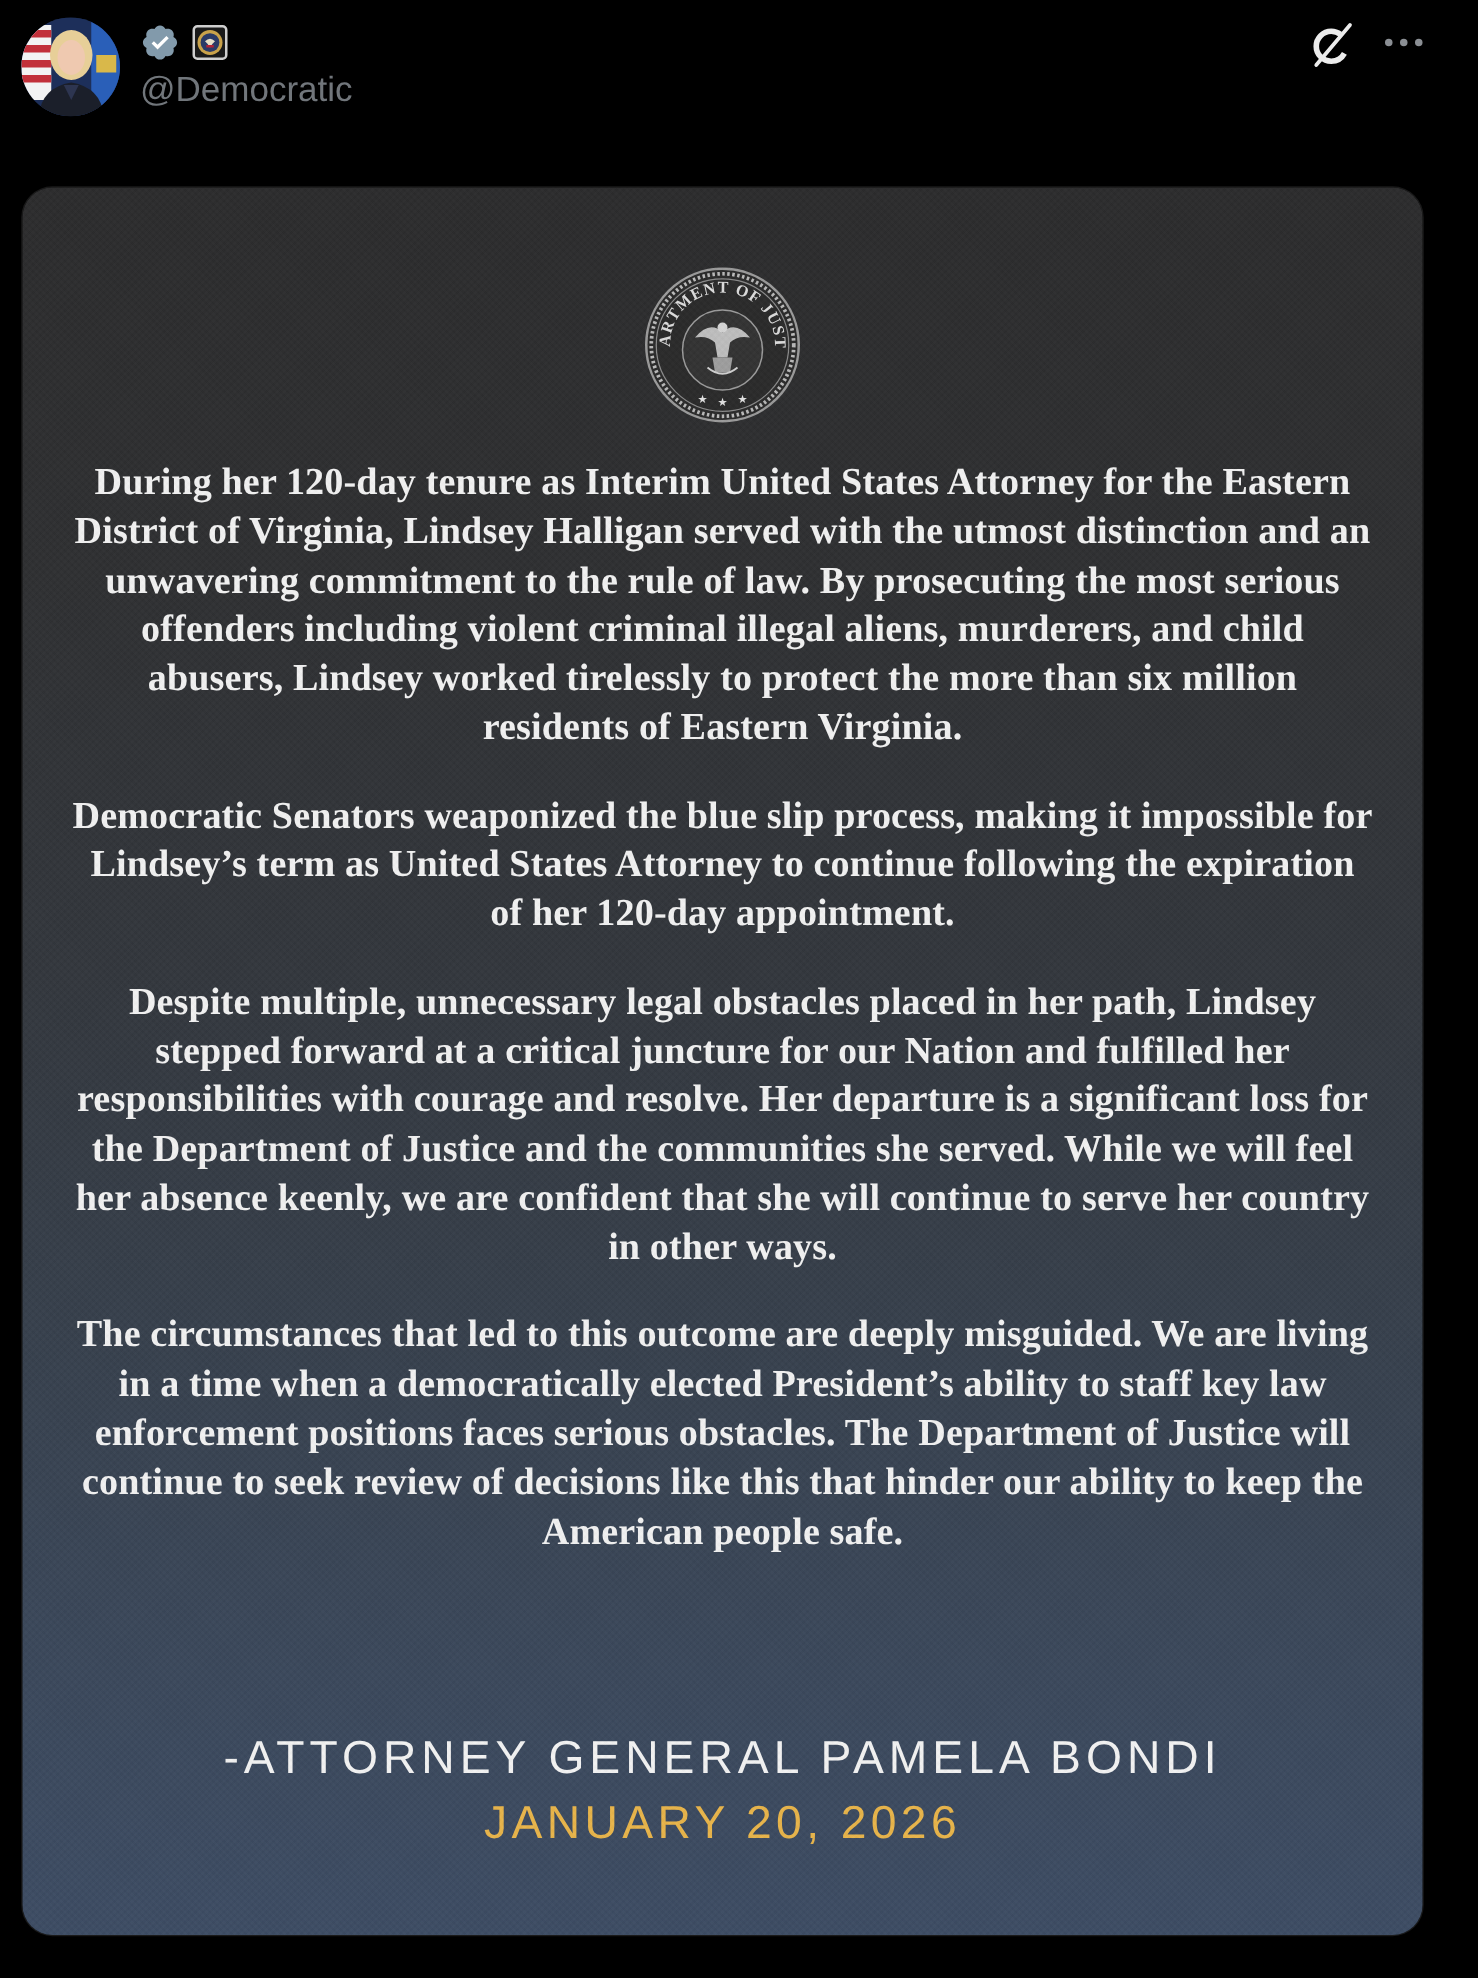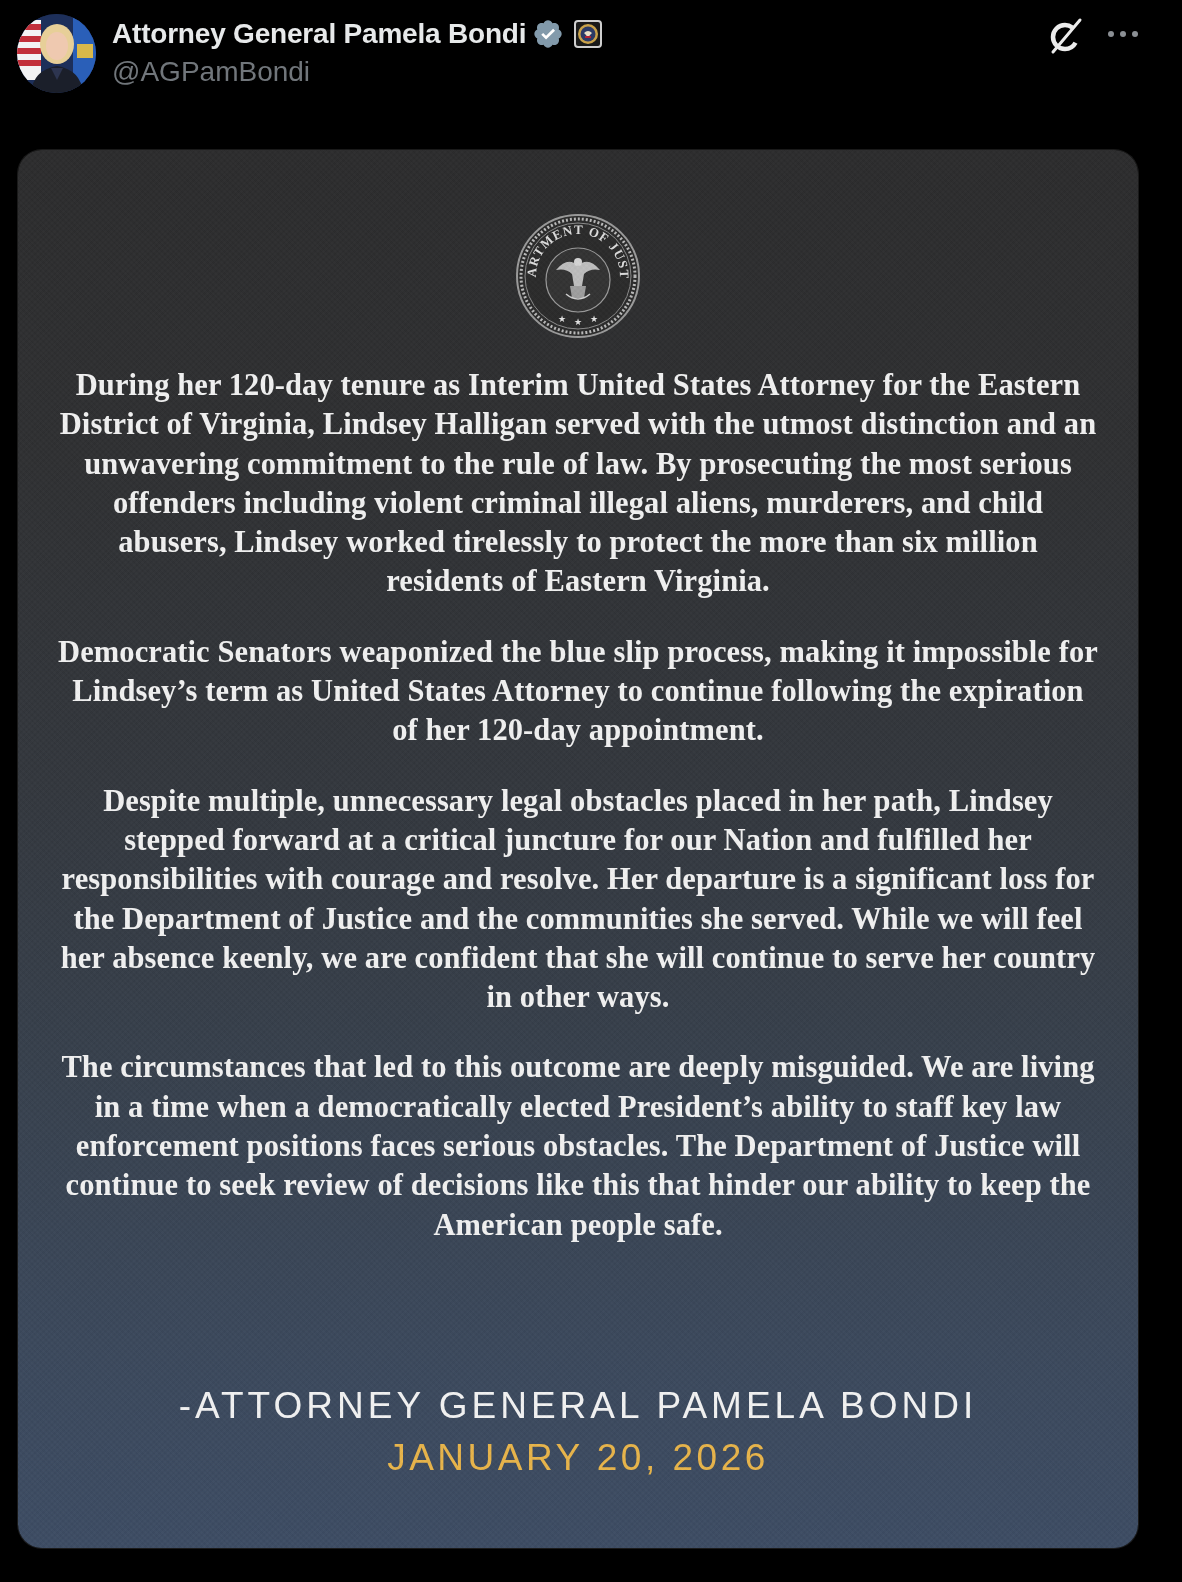--- a/index.html
+++ b/index.html
@@ -183,38 +183,37 @@
       <ellipse cx="40" cy="30" rx="17" ry="20" fill="#e7cf98"></ellipse>
 
       <ellipse cx="40" cy="32" rx="11" ry="14" fill="#efc9b0"></ellipse>
 
       <path d="M14 79 Q16 56 40 52 Q64 56 66 79 Z" fill="#1b1f2a"></path>
       <path d="M34 54 L40 66 L46 54 Z" fill="#2d3550"></path>
     </svg>
   </div>
 
   <div class="name-row">
-    <span class="display-name">Attorney General Pamela Bondi</span>
     <span class="verified-badge">
       <svg width="32" height="32" viewBox="0 0 24 24">
         <path d="M22.25 12c0-1.43-.88-2.67-2.19-3.34.46-1.39.2-2.9-.81-3.91s-2.52-1.27-3.91-.81c-.66-1.31-1.91-2.19-3.34-2.19s-2.67.88-3.33 2.19c-1.4-.46-2.91-.2-3.92.81s-1.26 2.52-.8 3.91c-1.31.67-2.2 1.91-2.2 3.34s.89 2.67 2.2 3.34c-.46 1.39-.21 2.9.8 3.91s2.52 1.26 3.91.81c.67 1.31 1.91 2.19 3.34 2.19s2.68-.88 3.34-2.19c1.39.45 2.9.2 3.91-.81s1.27-2.52.81-3.91c1.31-.67 2.19-1.91 2.19-3.34z" fill="#829aab"></path>
         <path d="M10.54 16.2l-3.6-3.6 1.41-1.42 2.19 2.19 5.3-5.3 1.42 1.41z" fill="#ffffff"></path>
       </svg>
     </span>
     <span class="affiliation-badge">
       <svg width="22" height="22" viewBox="0 0 22 22">
         <circle cx="11" cy="11" r="10" fill="#c9a24a"></circle>
         <circle cx="11" cy="11" r="7.5" fill="#2b3a66"></circle>
         <path d="M7 10 Q11 6 15 10 L13 12 L11 15 L9 12 Z" fill="#e8e0c8"></path>
         <rect x="8" y="13" width="6" height="2" fill="#b22234"></rect>
       </svg>
     </span>
   </div>
 
-  <div class="handle">@AGPamBondi</div>
+  <div class="handle">@Democratic</div>
 
   <div class="grok-button">
     <svg width="36" height="40" viewBox="0 0 36 40">
       <circle cx="17" cy="21" r="12" fill="none" stroke="#ececec" stroke-width="4.5" stroke-dasharray="58 18" stroke-dashoffset="-6"></circle>
       <line x1="5" y1="36" x2="32" y2="4" stroke="#ececec" stroke-width="3" stroke-linecap="round"></line>
     </svg>
   </div>
 
   <div class="more-button">
     <span></span>

